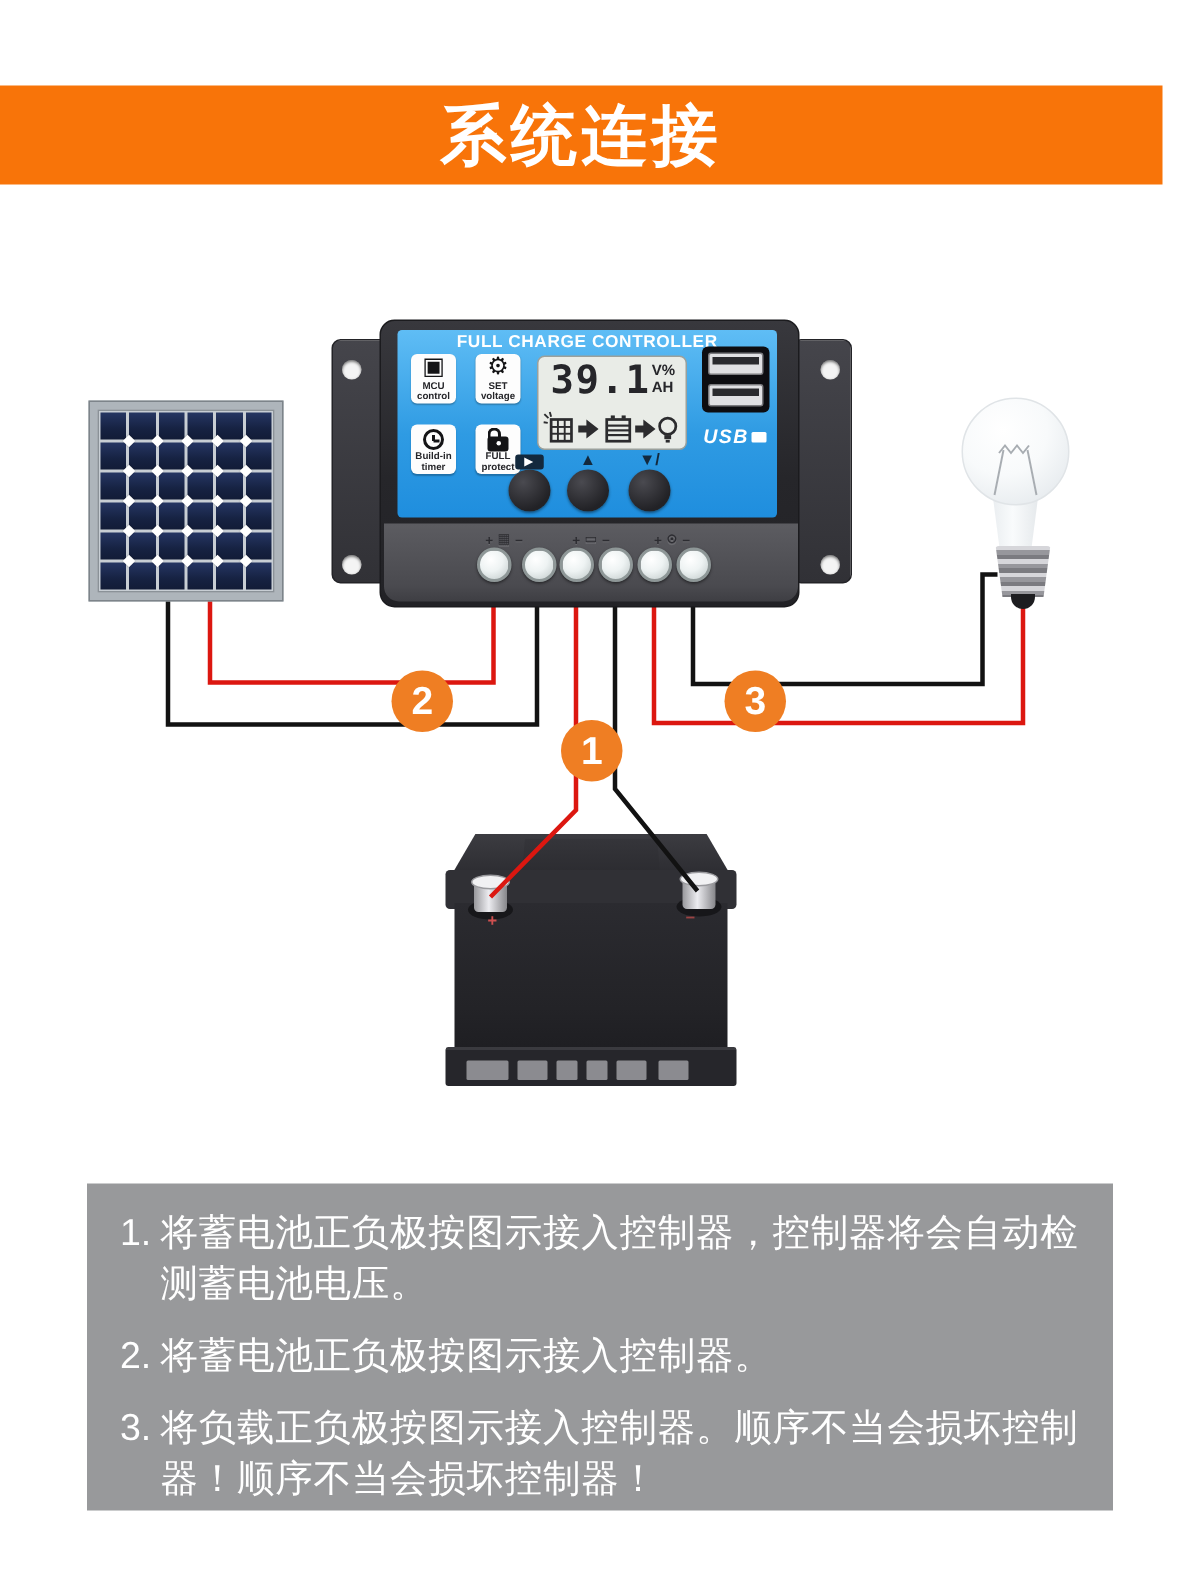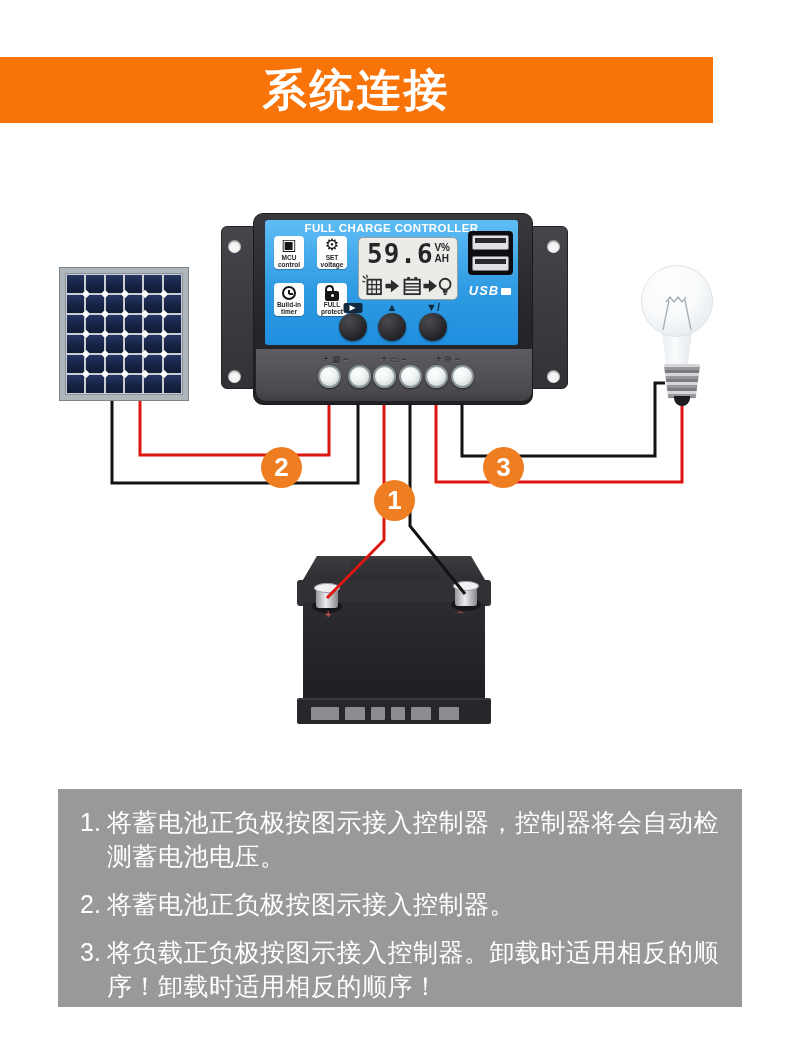--- a/index.html
+++ b/index.html
@@ -1,21 +1,21 @@
 <!DOCTYPE html>
 <html><head>
 <meta charset="utf-8">
 <style>
   html,body{margin:0;padding:0;background:#ffffff;}
   .page{position:relative;width:790px;height:1058px;background:#ffffff;margin:0 auto;overflow:hidden;
         font-family:"Liberation Sans","DejaVu Sans",sans-serif;}
   .layer{position:absolute;left:0;top:0;width:0;height:0;overflow:visible;}
 
   
-  .banner{position:absolute;left:0;top:57px;width:713px;height:66px;background:#F87409;
+  .banner{position:absolute;left:0;top:57px;width:775px;height:66px;background:#F87409;
           display:flex;align-items:center;justify-content:center;}
   .banner-title{color:#fff;font-size:44px;font-weight:bold;letter-spacing:3px;}
 
   
   .solar-frame{position:absolute;left:59px;top:267px;width:130px;height:134px;
                background:#aeb5bb;border:1px solid #7d848a;box-sizing:border-box;}
   .panel-inner{position:absolute;inset:5px;background:#c8ced4;border:1px solid #8b9298;box-sizing:border-box;
                display:grid;grid-template-rows:repeat(6,1fr);grid-template-columns:repeat(6,1fr);gap:2px;padding:1px;}
   .cell{background:linear-gradient(180deg,#263663 0%,#162242 60%,#121c37 100%);}
   .pdot{position:absolute;width:6px;height:6px;background:#fff;transform:rotate(45deg);box-shadow:0 0 1px rgba(0,0,0,.35);}
@@ -270,21 +270,21 @@
             </div>
           </div>
       </div>
       <div class="tile-cap">
         <span class="cap-line">FULL</span>
         <span class="cap-line">protect</span>
       </div>
     </div>
 
     <div class="lcd">
-      <span class="lcd-digits">59.6</span>
+      <span class="lcd-digits">39.1</span>
       <div class="lcd-units">
         <span>V%</span>
         <span>AH</span>
       </div>
       <svg class="lcd-icons" width="94" height="24" viewBox="0 0 104 26">
         <g stroke="#2c2c2e" fill="none">
           <rect x="6" y="6" width="15" height="16" stroke-width="2"></rect>
           <line x1="6" y1="11.5" x2="21" y2="11.5" stroke-width="1.4"></line>
           <line x1="6" y1="16.5" x2="21" y2="16.5" stroke-width="1.4"></line>
           <line x1="11" y1="6" x2="11" y2="22" stroke-width="1.4"></line>
@@ -379,17 +379,17 @@
     <div class="inst-item">
       <span class="inst-num">1.</span>
       <span class="inst-text">将蓄电池正负极按图示接入控制器，控制器将会自动检测蓄电池电压。</span>
     </div>
     <div class="inst-item">
       <span class="inst-num">2.</span>
       <span class="inst-text">将蓄电池正负极按图示接入控制器。</span>
     </div>
     <div class="inst-item">
       <span class="inst-num">3.</span>
-      <span class="inst-text">将负载正负极按图示接入控制器。卸载时适用相反的顺序！卸载时适用相反的顺序！</span>
+      <span class="inst-text">将负载正负极按图示接入控制器。顺序不当会损坏控制器！顺序不当会损坏控制器！</span>
     </div>
   </div>
 
 </div>
 
 </body></html>

